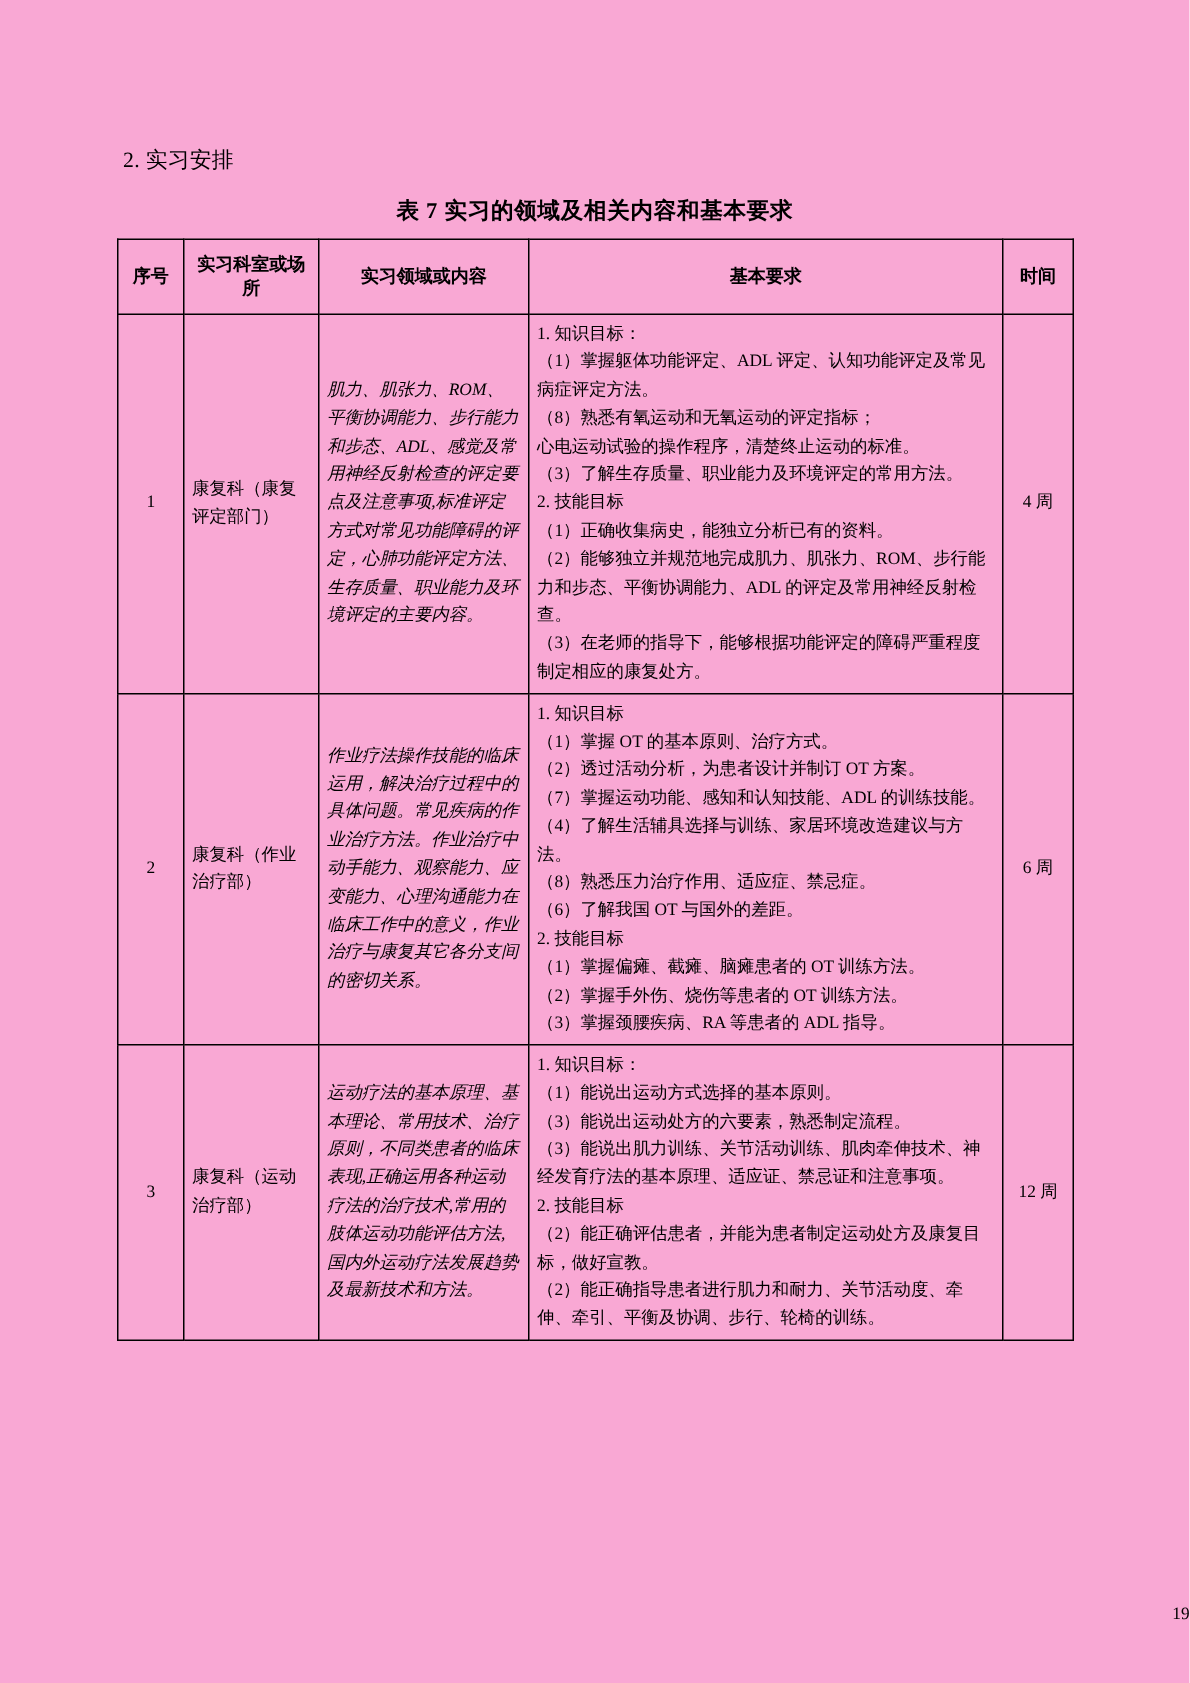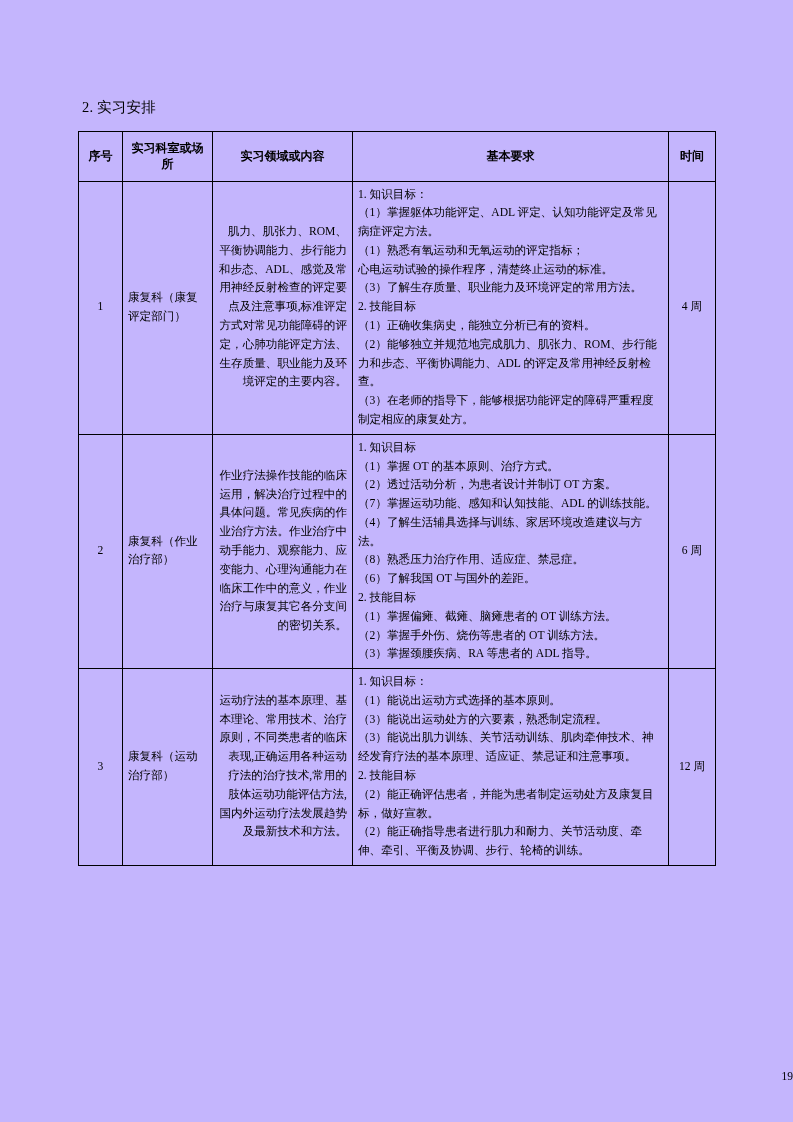--- a/index.html
+++ b/index.html
@@ -10,21 +10,21 @@
   body {
     font-family: "Liberation Serif", "DejaVu Serif", serif;
     color: #000000;
   }
   .page {
     width: 793px;
     height: 1122px;
     position: relative;
     box-sizing: border-box;
     padding: 96px 78px 40px 78px;
-    background: #c4b5fd;
+    background: #f9a8d4;
     overflow: hidden;
   }
   .para {
     font-size: 14.5px;
     line-height: 1.6;
     margin: 0 0 13px 0;
     padding-left: 4px;
     letter-spacing: 0.2px;
   }
   .para.first {
@@ -68,24 +68,25 @@
     text-align: center;
     font-size: 12px;
   }
   td.c-dept {
     text-align: left;
     font-size: 11.6px;
     line-height: 1.7;
     padding: 4px 3px;
   }
   td.c-field {
-    text-align: right;
+    text-align: left;
     font-size: 11.6px;
     line-height: 1.72;
     padding: 4px 6px;
+    font-style: italic;
   }
   td.c-req {
     text-align: left;
     font-size: 11.6px;
     line-height: 1.72;
     padding: 5px 6px;
   }
   .req-line { display: block; white-space: pre-wrap; }
   .pageno {
     position: absolute;
@@ -97,20 +98,21 @@
     font-family: "Liberation Serif", "DejaVu Serif", serif;
   }
 </style>
 </head>
 <body>
 
 <div class="page">
 
   <p class="para first">2. 实习安排</p>
 
+  <div class="table-title">表 7   实习的领域及相关内容和基本要求</div>
 
   <table class="tbl">
     <colgroup>
       <col class="col-no">
       <col class="col-dept">
       <col class="col-field">
       <col class="col-req">
       <col class="col-time">
     </colgroup>
     <thead>
@@ -123,21 +125,21 @@
       </tr>
     </thead>
     <tbody>
       <tr>
         <td class="c-no">1</td>
         <td class="c-dept">康复科（康复评定部门）</td>
         <td class="c-field">肌力、肌张力、ROM、平衡协调能力、步行能力和步态、ADL、感觉及常用神经反射检查的评定要点及注意事项,标准评定方式对常见功能障碍的评定，心肺功能评定方法、生存质量、职业能力及环境评定的主要内容。</td>
         <td class="c-req">
           <span class="req-line">1. 知识目标：</span>
           <span class="req-line">（1）掌握躯体功能评定、ADL 评定、认知功能评定及常见病症评定方法。</span>
-          <span class="req-line">（1）熟悉有氧运动和无氧运动的评定指标；</span>
+          <span class="req-line">（8）熟悉有氧运动和无氧运动的评定指标；</span>
           <span class="req-line">心电运动试验的操作程序，清楚终止运动的标准。</span>
           <span class="req-line">（3）了解生存质量、职业能力及环境评定的常用方法。</span>
           <span class="req-line">2. 技能目标</span>
           <span class="req-line">（1）正确收集病史，能独立分析已有的资料。</span>
           <span class="req-line">（2）能够独立并规范地完成肌力、肌张力、ROM、步行能力和步态、平衡协调能力、ADL 的评定及常用神经反射检查。</span>
           <span class="req-line">（3）在老师的指导下，能够根据功能评定的障碍严重程度制定相应的康复处方。</span>
         </td>
         <td class="c-time">4 周</td>
       </tr>
       <tr>

